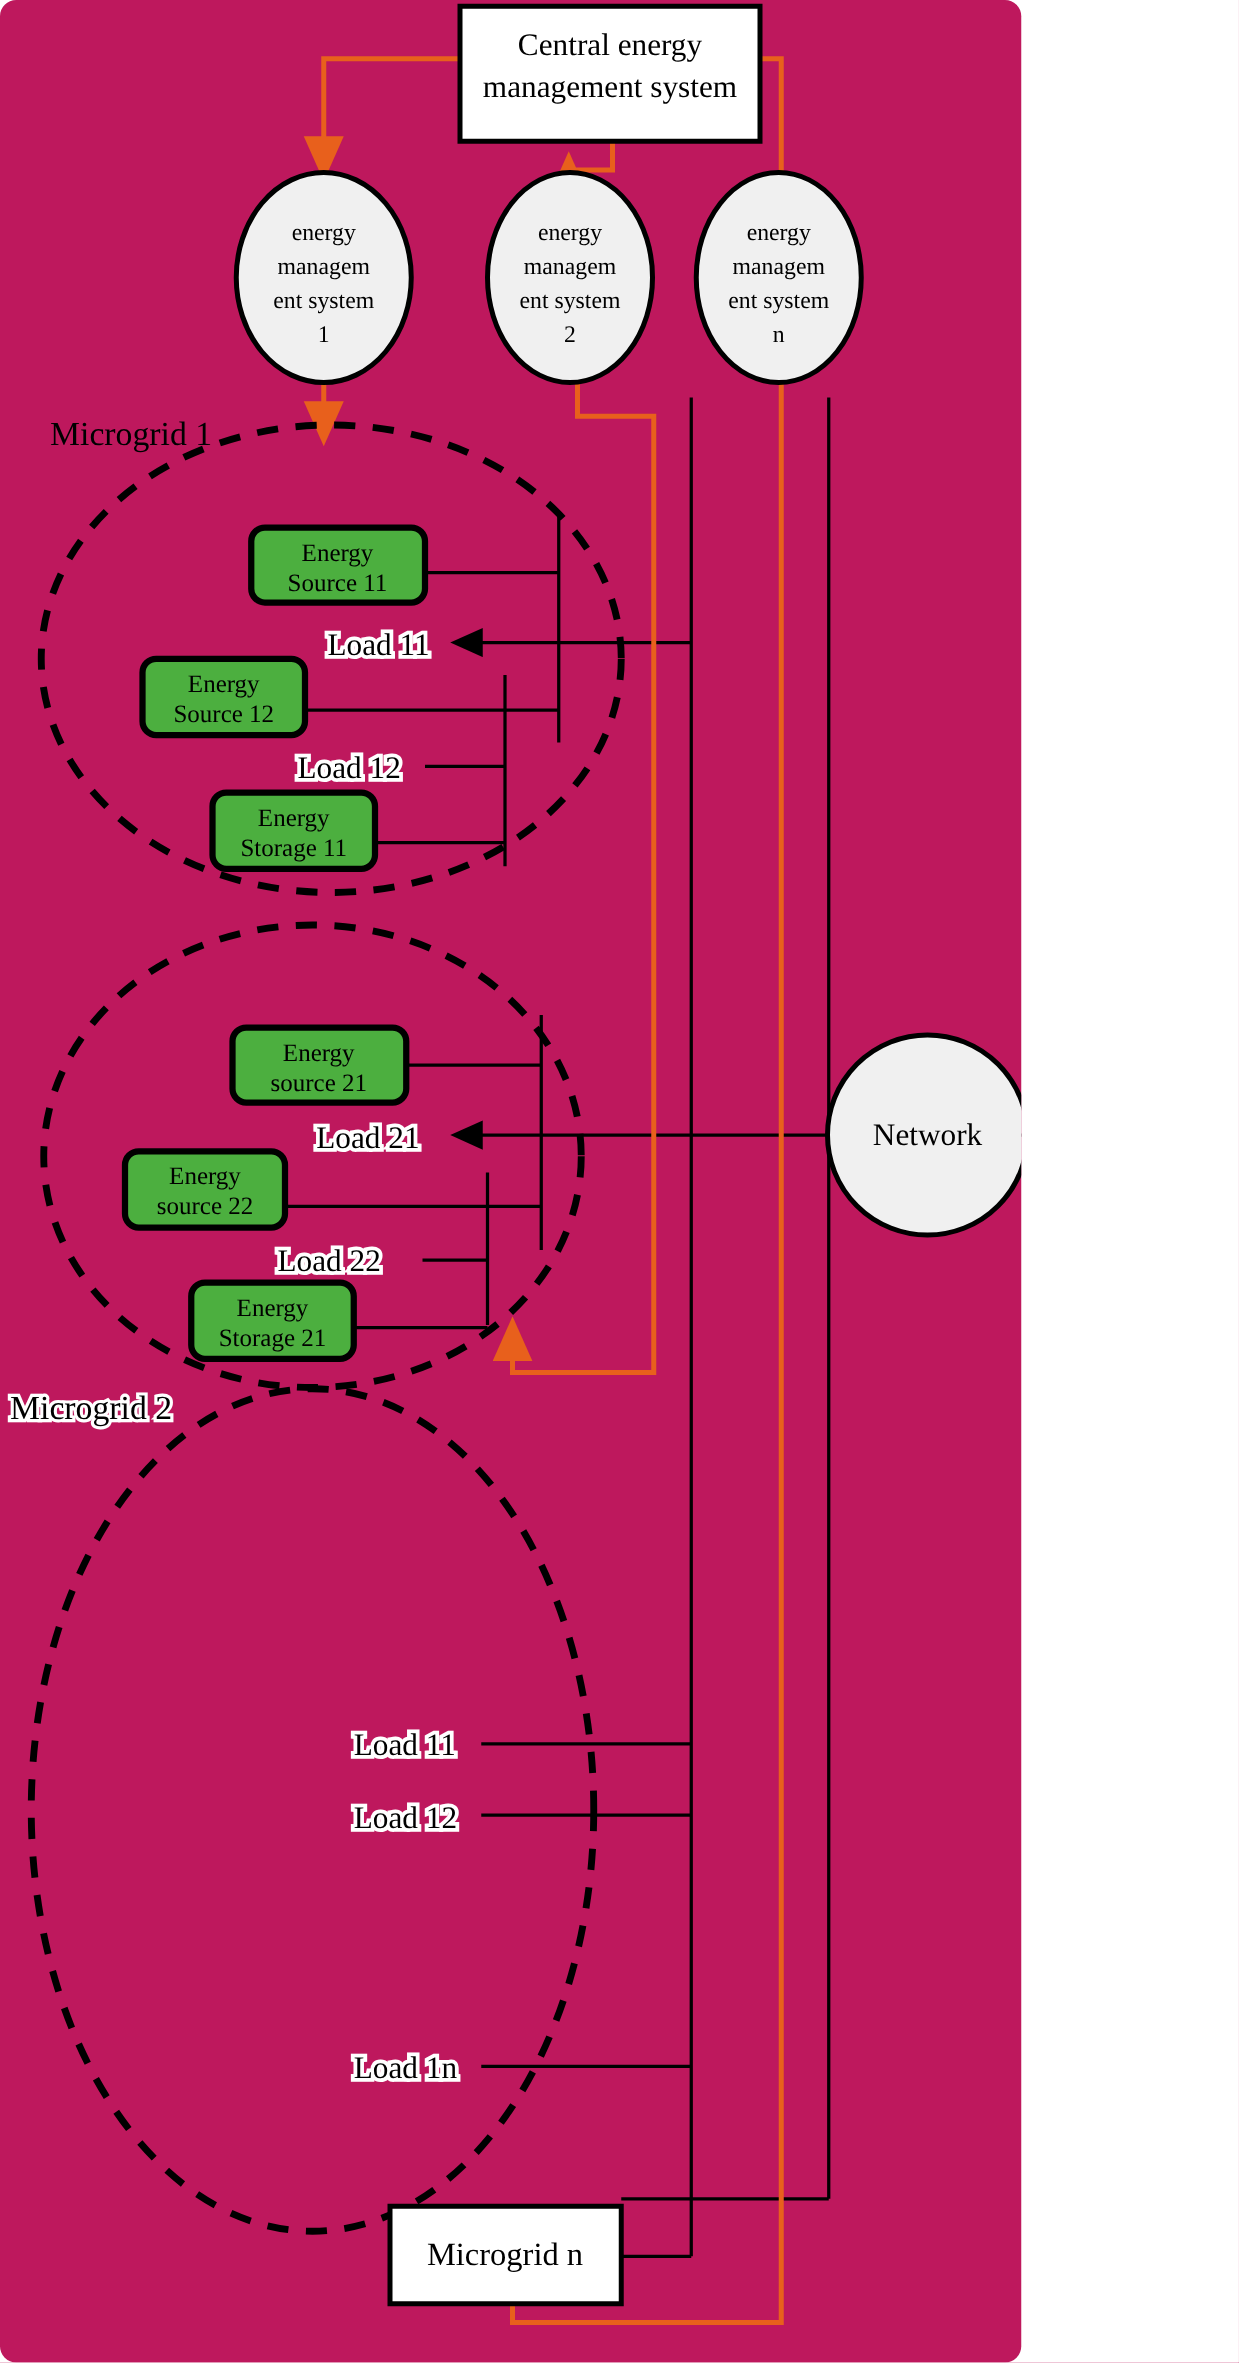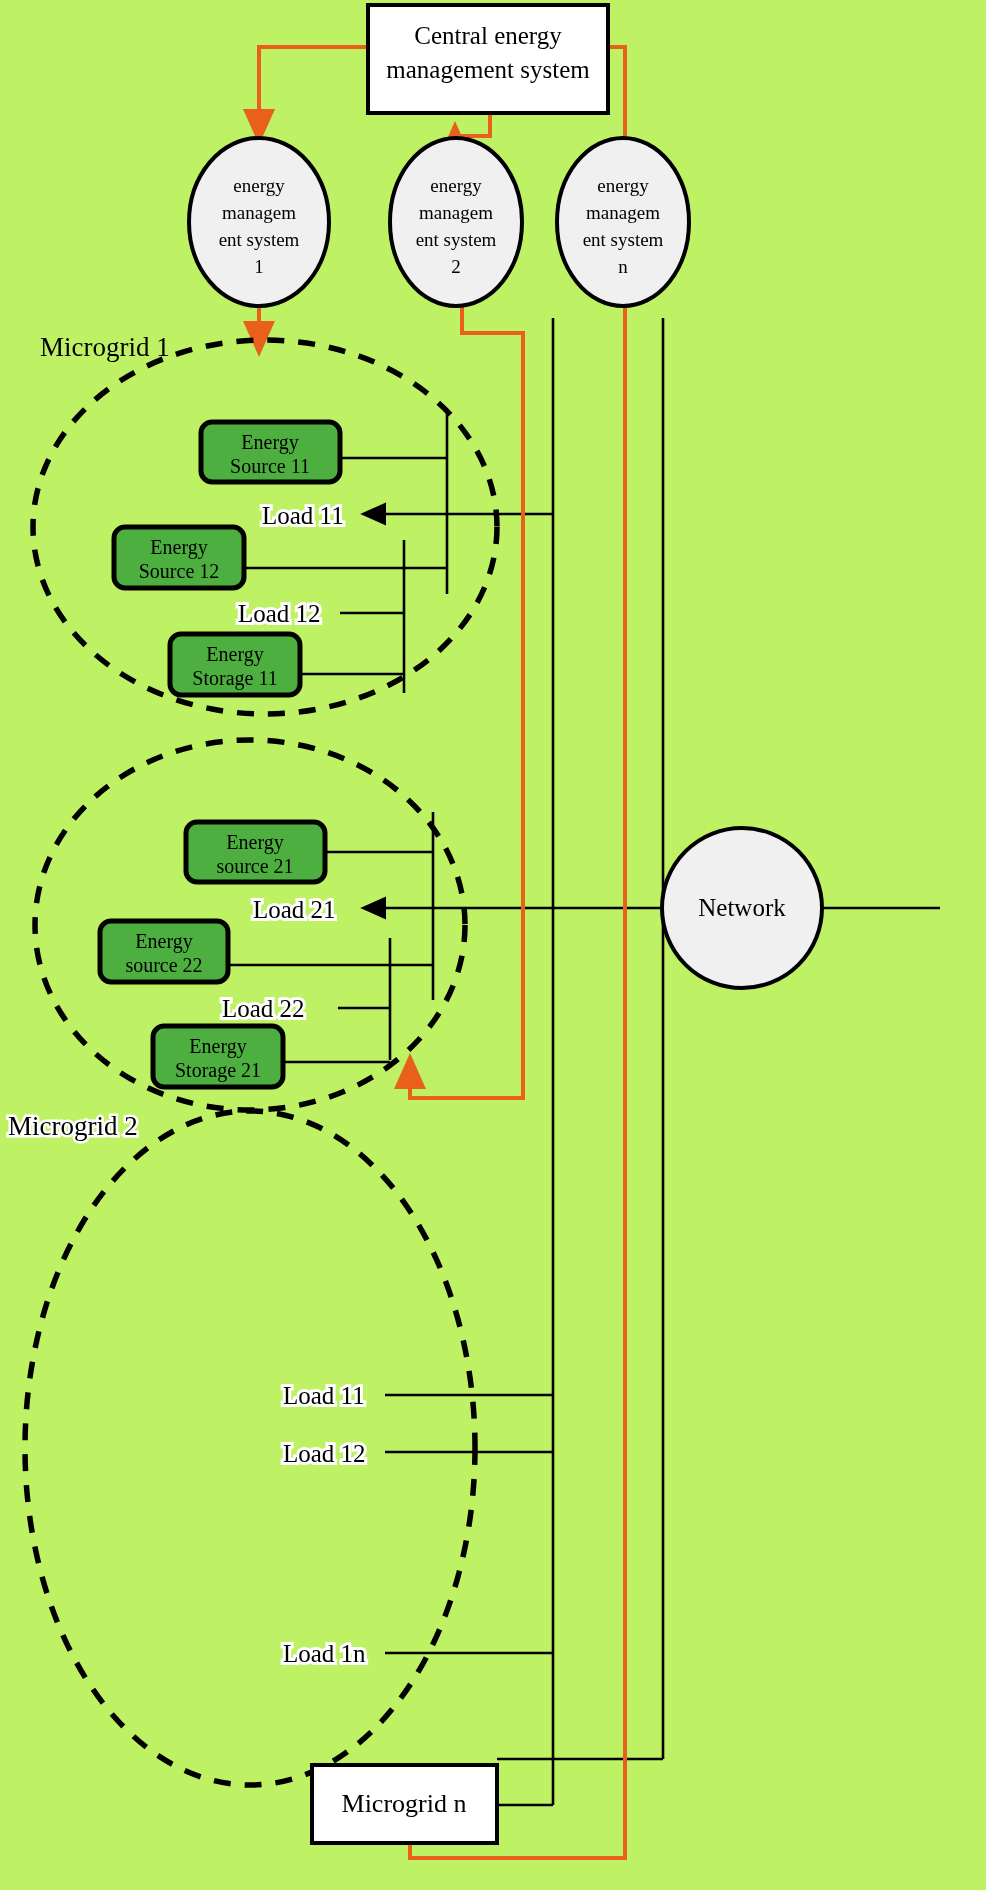--- a/index.html
+++ b/index.html
@@ -1,17 +1,17 @@
 <!DOCTYPE html>
 <html><head>
 <meta charset="utf-8">
 <style>
   html,body{margin:0;padding:0;background:#ffffff;}
   body{font-family:"Liberation Serif", serif;}
-  #stage{position:relative;width:986px;height:1890px;background:#bef264;overflow:hidden;}
+  #stage{position:relative;width:817px;height:1890px;background:#be185d;overflow:hidden;border-radius:13px;}
   svg.layer{position:absolute;left:0;top:0;width:991px;height:1890px;}
   .node-text{font-family:"Liberation Serif", serif;fill:#000;text-anchor:middle;dominant-baseline:middle;}
 </style>
 </head>
 <body>
 
 <div id="stage">
 
   <svg class="layer" viewBox="0 0 991 1890">
     <defs>

